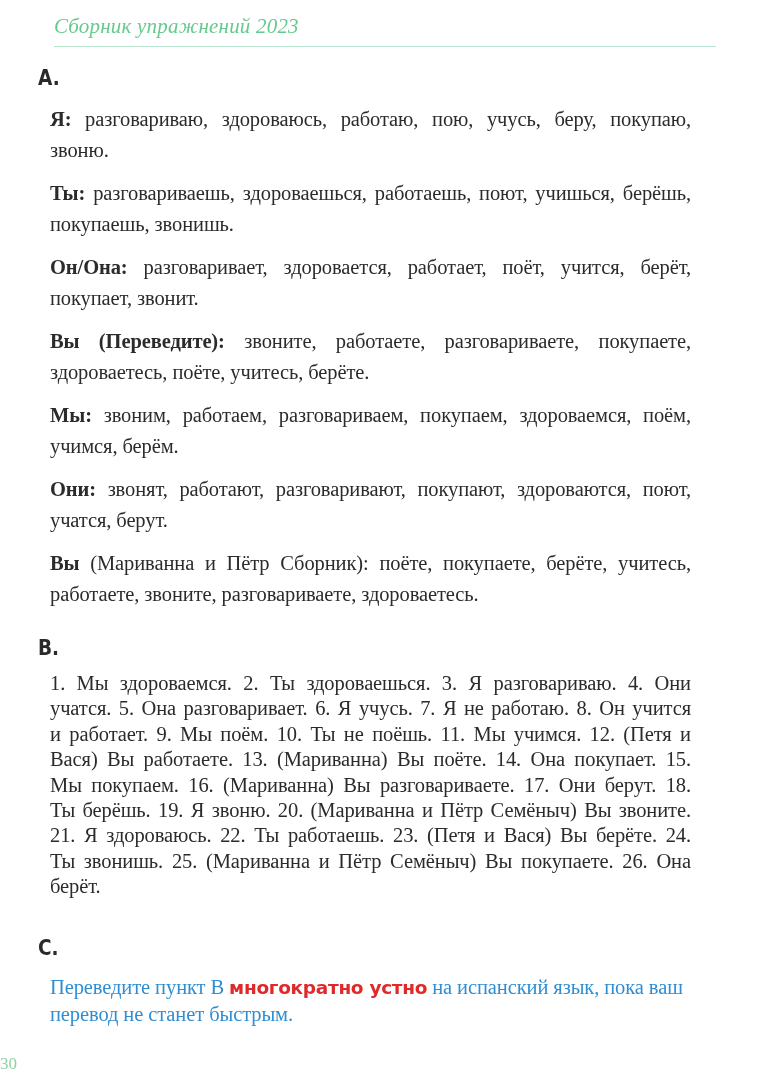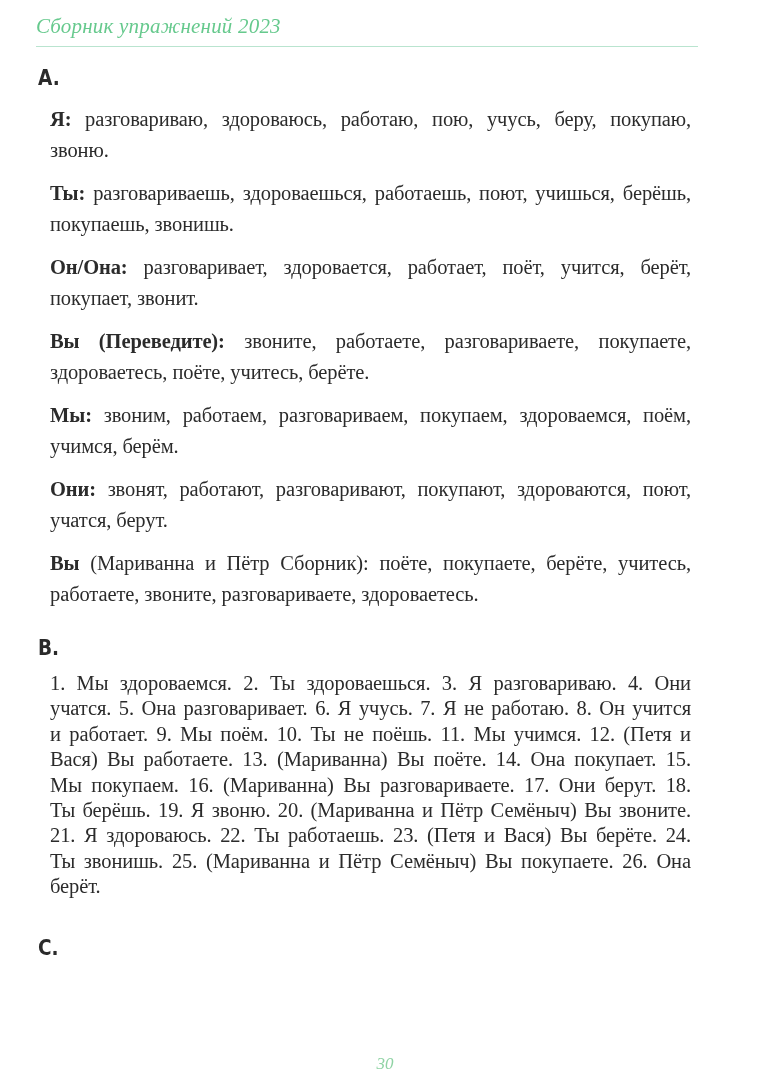--- a/index.html
+++ b/index.html
@@ -10,21 +10,21 @@
     body {
       width: 770px;
       height: 1080px;
       position: relative;
       overflow: hidden;
       font-family: "Liberation Serif", "DejaVu Serif", serif;
       color: #2b2b2b;
     }
     .page-header {
       position: absolute;
-      left: 36px;
+      left: 54px;
       top: 12px;
       width: 662px;
       height: 34px;
       border-bottom: 1.5px solid #b9e4cf;
     }
     .header-title {
       font-family: "Liberation Serif", "DejaVu Serif", serif;
       font-style: italic;
       font-size: 21px;
       color: #66c98d;
@@ -88,24 +88,22 @@
       font-family: "DejaVu Sans", "Liberation Sans", sans-serif;
       font-weight: bold;
       font-size: 18.5px;
       letter-spacing: -0.3px;
     }
     .page-number {
       position: absolute;
       left: 0;
       width: 770px;
       top: 1054px;
-      text-align: center;
       font-size: 17px;
       color: #8fd3a4;
-      font-style: italic;
     }
   </style>
 </head>
 <body>
 
 <div class="page-header">
   <div class="header-title">Сборник упражнений 2023</div>
 </div>
 
 <div class="content">
@@ -143,17 +141,18 @@
     </div>
   </div>
 
   <div class="sec-b">
     <div class="section-label">B.</div>
     <p class="para">1. Мы здороваемся. 2. Ты здороваешься. 3. Я разговариваю. 4. Они учатся. 5. Она разговаривает. 6. Я учусь. 7. Я не работаю. 8. Он учится и работает. 9. Мы поём. 10. Ты не поёшь. 11. Мы учимся. 12. (Петя и Вася) Вы работаете. 13. (Мариванна) Вы поёте. 14. Она покупает. 15. Мы покупаем. 16. (Мариванна) Вы разговариваете. 17. Они берут. 18. Ты берёшь. 19. Я звоню. 20. (Мариванна и Пётр Семёныч) Вы звоните. 21. Я здороваюсь. 22. Ты работаешь. 23. (Петя и Вася) Вы берёте. 24. Ты звонишь. 25. (Мариванна и Пётр Семёныч) Вы покупаете. 26. Она берёт.</p>
   </div>
 
   <div class="sec-c">
     <div class="section-label">C.</div>
+    <p class="para"><span>Переведите пункт B </span><span class="emph-red">многократно устно</span><span> на испанский язык, пока ваш перевод не станет быстрым.</span></p>
   </div>
 
 </div>
 
 <div class="page-number">30</div>
 
 </body></html>

